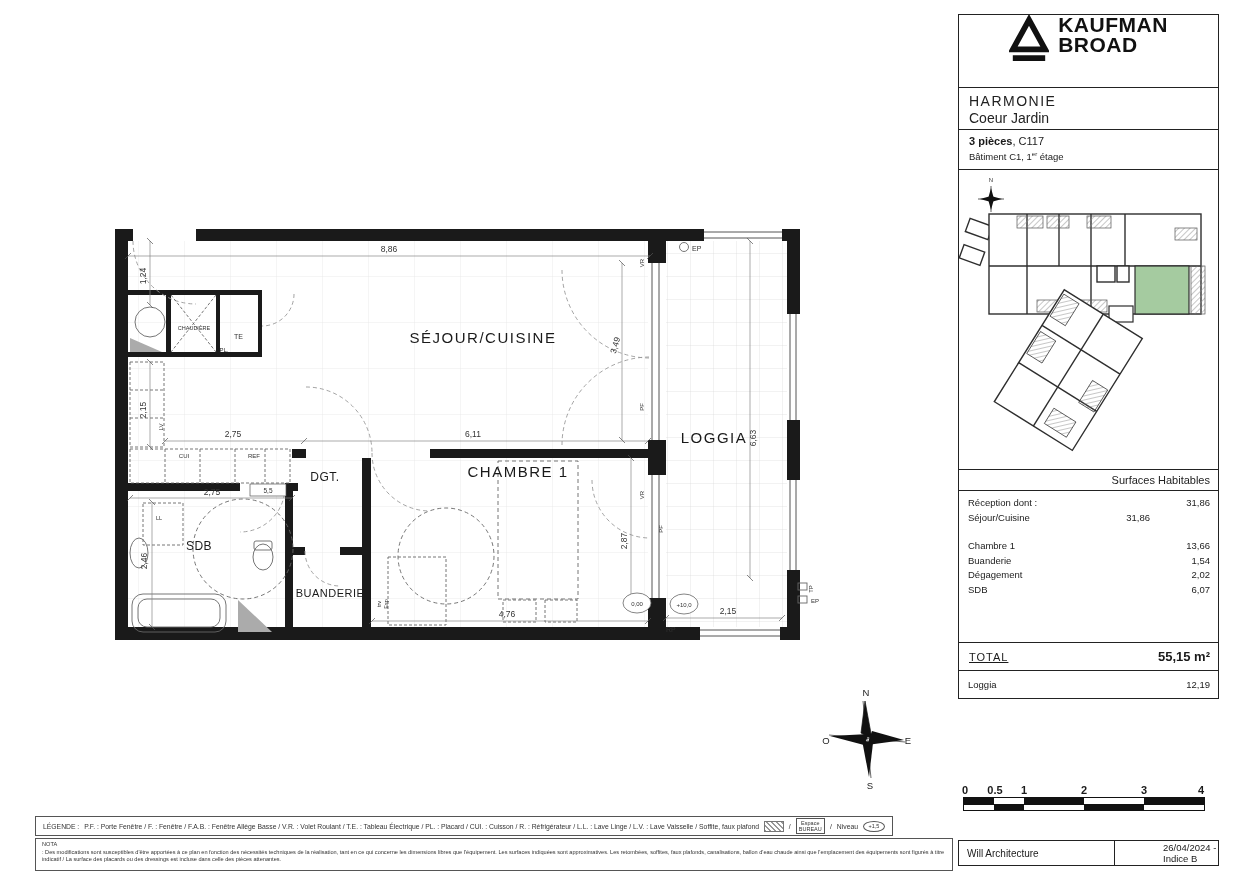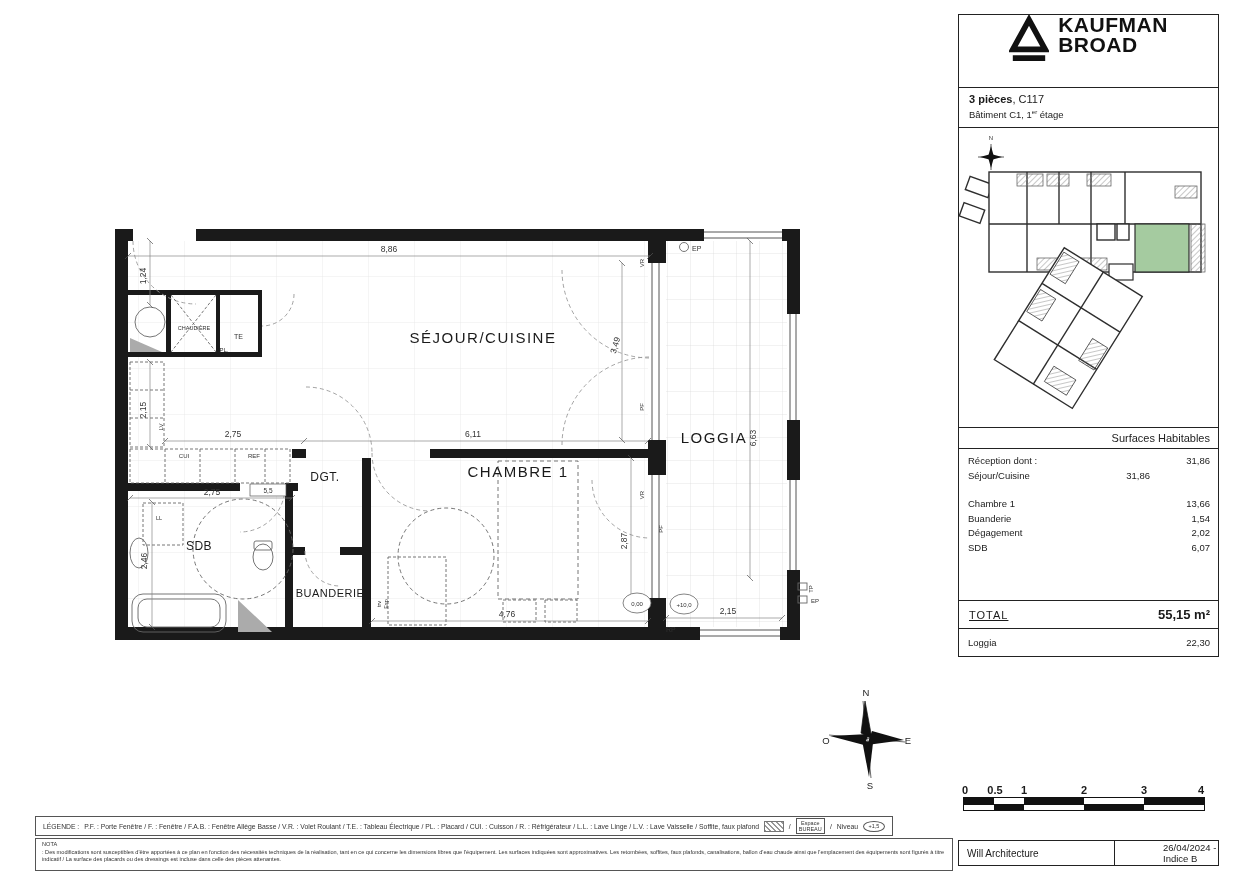--- a/index.html
+++ b/index.html
@@ -264,20 +264,24 @@
       <svg width="40" height="48" viewBox="0 0 42 50">
         <path d="M21,5 L38,36 L4,36 Z" fill="none" stroke="#111" stroke-width="6" stroke-linejoin="miter"></path>
         <line x1="4" y1="45" x2="38" y2="45" stroke="#111" stroke-width="6"></line>
       </svg>
       <div class="logo-text">
         <div>KAUFMAN</div>
         <div>BROAD</div>
       </div>
     </div>
 
+    <div class="panel-sec project-box">
+      <div class="project-name">HARMONIE</div>
+      <div class="project-sub">Coeur Jardin</div>
+    </div>
 
 
     <div class="panel-sec unit-box">
       <div><b>3 pièces</b><span>, C117</span></div>
       <div class="unit-line2"><span>Bâtiment C1, 1</span><sup>er</sup><span> étage</span></div>
     </div>
 
     <div class="panel-sec keyplan-box">
       <svg width="259" height="299" viewBox="0 0 259 299">
         <g>
@@ -360,21 +364,21 @@
       </div>
     </div>
 
     <div class="panel-sec total-row">
       <span class="total-label">TOTAL</span>
       <span class="total-val">55,15 m²</span>
     </div>
 
     <div class="panel-sec loggia-row">
       <span>Loggia</span>
-      <span>22,30</span>
+      <span>12,19</span>
     </div>
   </div>
 
   <div class="scalebar">
     <div class="scalebar-labels">
       <span style="left:2px">0</span>
       <span style="left:32px">0.5</span>
       <span style="left:61px">1</span>
       <span style="left:121px">2</span>
       <span style="left:181px">3</span>

